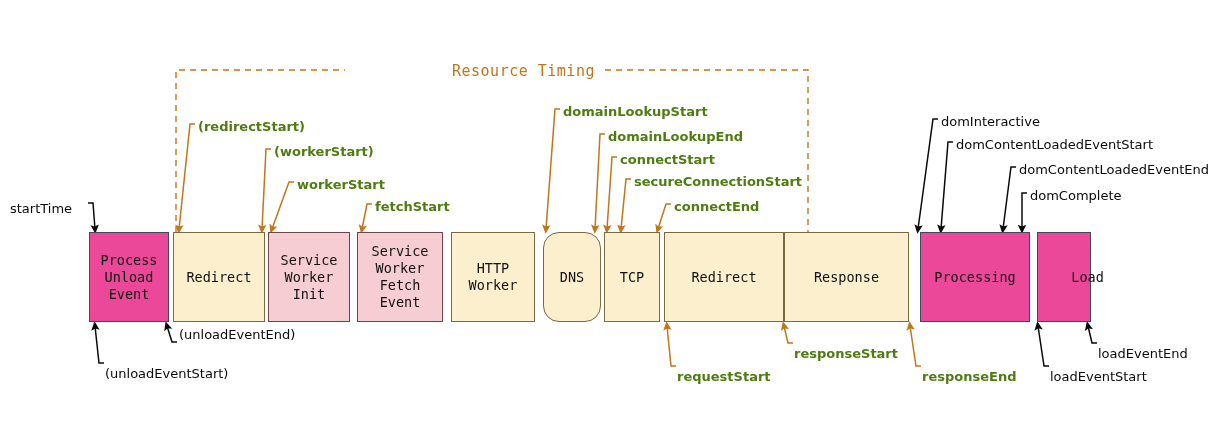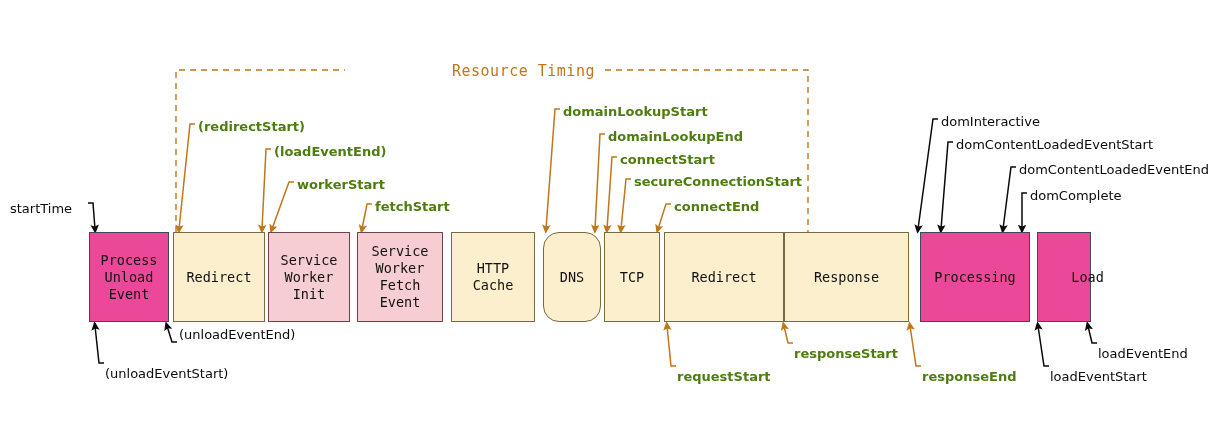--- a/index.html
+++ b/index.html
@@ -101,31 +101,31 @@
 Event</div>
       <div class="phase-box phase-cream" style="left: 173px; top: 232px; width: 92px; height: 90px;">Redirect</div>
       <div class="phase-box phase-pink" style="left: 268px; top: 232px; width: 82px; height: 90px;">Service
 Worker
 Init</div>
       <div class="phase-box phase-pink" style="left: 357px; top: 232px; width: 86px; height: 90px;">Service
 Worker
 Fetch
 Event</div>
       <div class="phase-box phase-cream" style="left: 451px; top: 232px; width: 84px; height: 90px;">HTTP
-Cache</div>
+Worker</div>
       <div class="phase-box phase-cream" style="left: 543px; top: 232px; width: 58px; height: 90px; border-radius: 16px;">DNS</div>
       <div class="phase-box phase-cream" style="left: 604px; top: 232px; width: 56px; height: 90px;">TCP</div>
       <div class="phase-box phase-cream" style="left: 664px; top: 232px; width: 120px; height: 90px;">Redirect</div>
       <div class="phase-box phase-cream" style="left: 784px; top: 232px; width: 125px; height: 90px;">Response</div>
       <div class="phase-box phase-blue" style="left: 920px; top: 232px; width: 110px; height: 90px;">Processing</div>
       <div class="phase-box phase-blue" style="left: 1037px; top: 232px; width: 54px; height: 90px; padding-left: 47px;">Load</div>
     </div>
   <div id="labels">
       <div class="lbl lbl-orange" style="left: 198px; top: 120px;">(redirectStart)</div>
-      <div class="lbl lbl-orange" style="left: 274px; top: 145px;">(loadEventEnd)</div>
+      <div class="lbl lbl-orange" style="left: 274px; top: 145px;">(workerStart)</div>
       <div class="lbl lbl-orange" style="left: 297px; top: 178px;">workerStart</div>
       <div class="lbl lbl-orange" style="left: 375px; top: 200px;">fetchStart</div>
       <div class="lbl lbl-orange" style="left: 563px; top: 105px;">domainLookupStart</div>
       <div class="lbl lbl-orange" style="left: 608px; top: 130px;">domainLookupEnd</div>
       <div class="lbl lbl-orange" style="left: 620px; top: 153px;">connectStart</div>
       <div class="lbl lbl-orange" style="left: 634px; top: 175px;">secureConnectionStart</div>
       <div class="lbl lbl-orange" style="left: 674px; top: 200px;">connectEnd</div>
       <div class="lbl lbl-black" style="left: 941px; top: 115px;">domInteractive</div>
       <div class="lbl lbl-black" style="left: 956px; top: 138px;">domContentLoadedEventStart</div>
       <div class="lbl lbl-black" style="left: 1019px; top: 163px;">domContentLoadedEventEnd</div>

